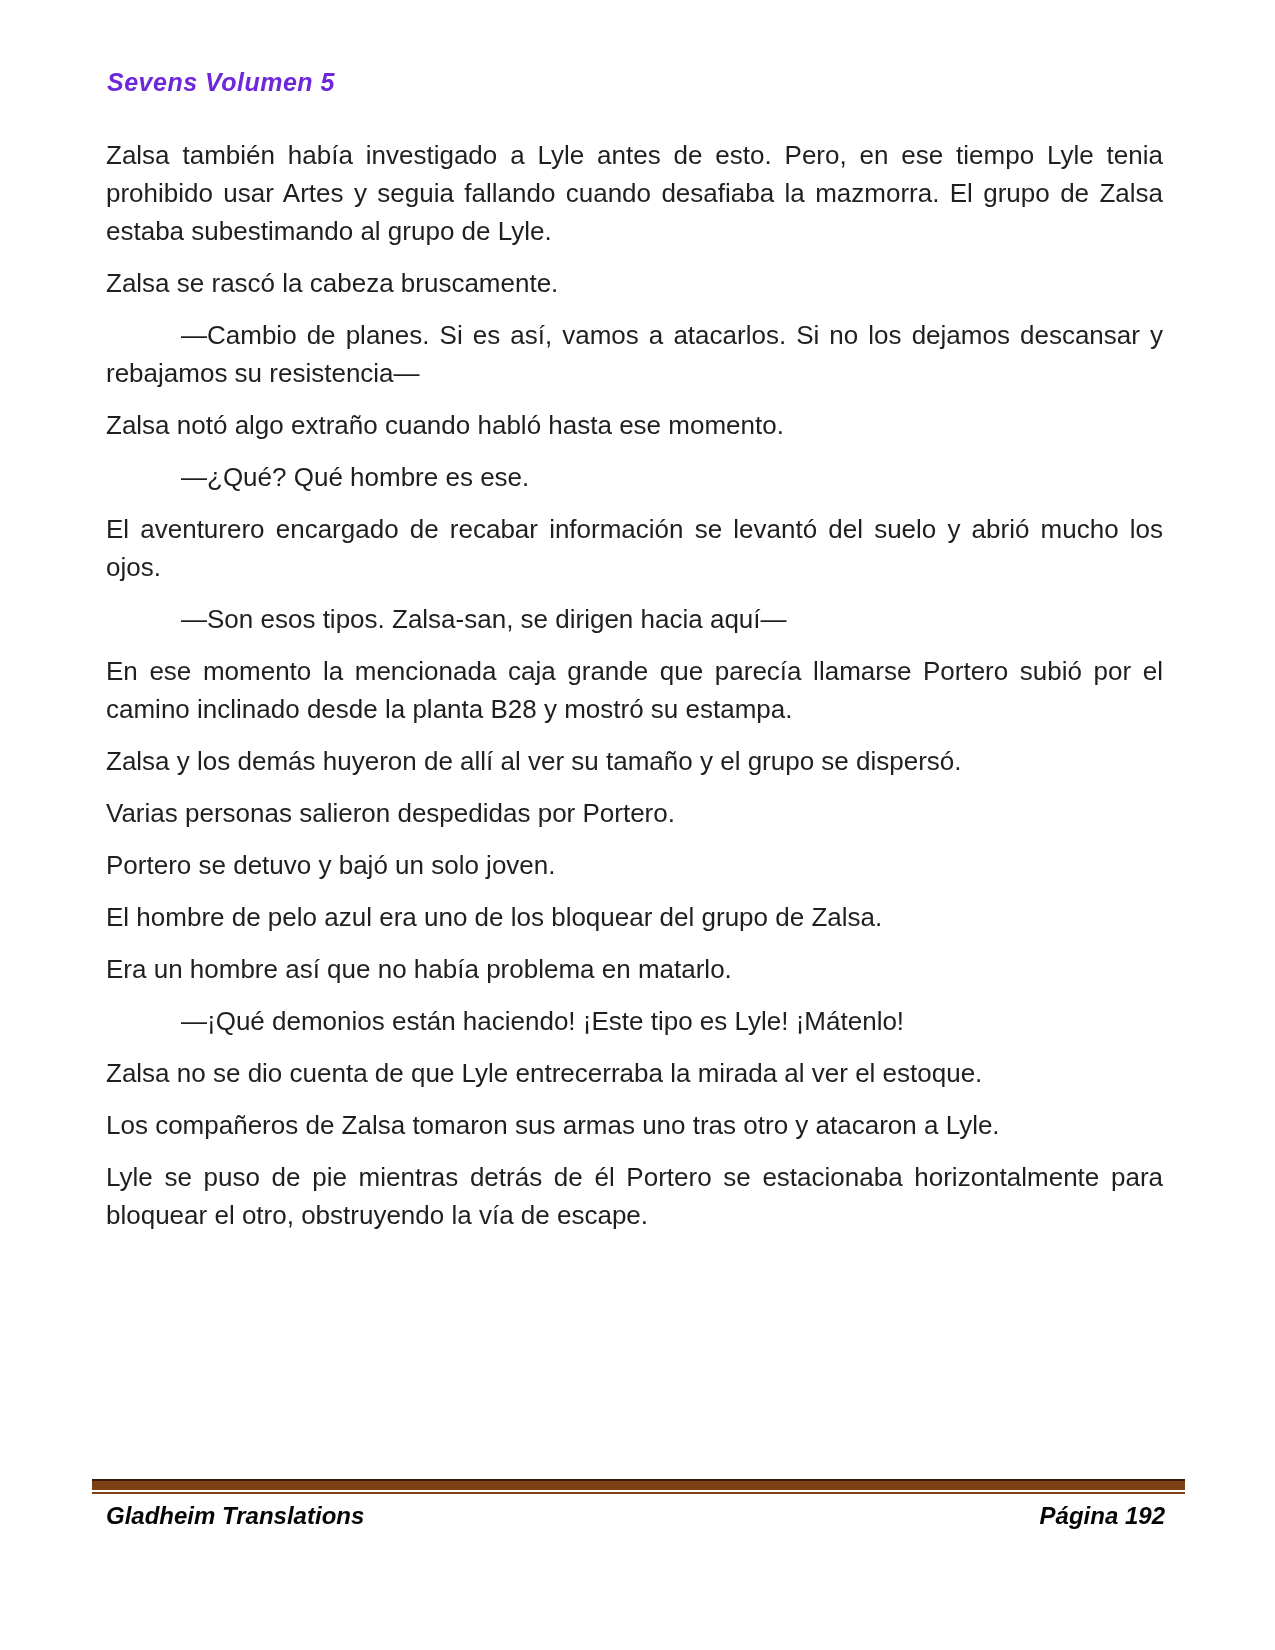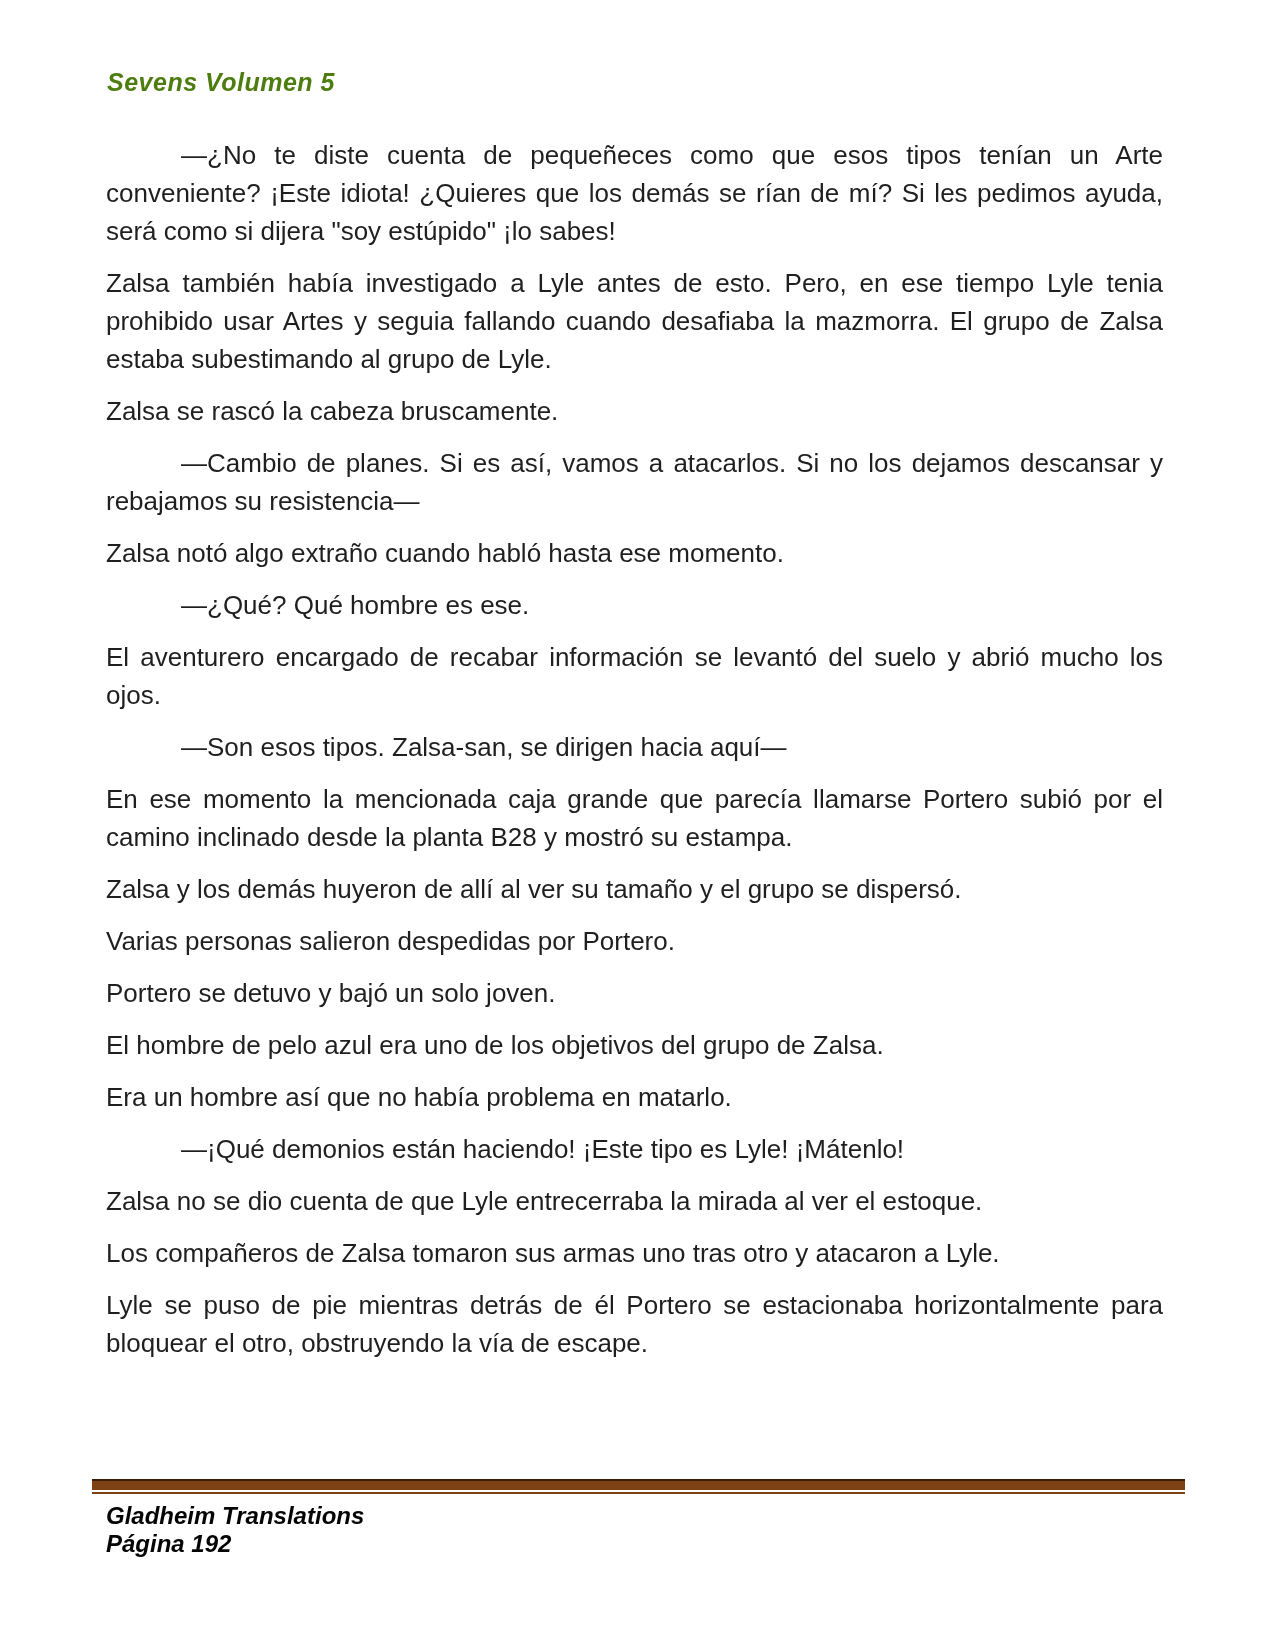--- a/index.html
+++ b/index.html
@@ -14,21 +14,21 @@
     box-sizing: border-box;
   }
   .doc-header {
     position: absolute;
     left: 107px;
     top: 68px;
     font-size: 25px;
     font-weight: bold;
     font-style: italic;
     letter-spacing: 0.5px;
-    color: #4d7c0f;
+    color: #6d28d9;
     white-space: nowrap;
   }
   .doc-body {
     position: absolute;
     left: 106px;
     top: 136px;
     width: 1057px;
     color: var(--text, #1f1f1f);
     font-size: 26px;
     line-height: 38px;
@@ -55,33 +55,31 @@
   .footer-row {
     display: flex;
     justify-content: space-between;
     align-items: baseline;
     margin-top: 8px;
     padding: 0 20px 0 14px;
     font-size: 24px;
     font-weight: bold;
     font-style: italic;
     color: #050505;
-    flex-direction: column;
   }
 </style>
 </head>
 <body>
 
 <div class="page">
 
   <div class="doc-header">Sevens Volumen 5</div>
 
   <div class="doc-body">
 
-      <p class="para indented">—¿No te diste cuenta de pequeñeces como que esos tipos tenían un Arte conveniente? ¡Este idiota! ¿Quieres que los demás se rían de mí? Si les pedimos ayuda, será como si dijera "soy estúpido" ¡lo sabes!</p>
 
       <p class="para">Zalsa también había investigado a Lyle antes de esto. Pero, en ese tiempo Lyle tenia prohibido usar Artes y seguia fallando cuando desafiaba la mazmorra. El grupo de Zalsa estaba subestimando al grupo de Lyle.</p>
 
       <p class="para">Zalsa se rascó la cabeza bruscamente.</p>
 
       <p class="para indented">—Cambio de planes. Si es así, vamos a atacarlos. Si no los dejamos descansar y rebajamos su resistencia—</p>
 
       <p class="para">Zalsa notó algo extraño cuando habló hasta ese momento.</p>
 
       <p class="para indented">—¿Qué? Qué hombre es ese.</p>
@@ -91,21 +89,21 @@
       <p class="para indented">—Son esos tipos. Zalsa-san, se dirigen hacia aquí—</p>
 
       <p class="para">En ese momento la mencionada caja grande que parecía llamarse Portero subió por el camino inclinado desde la planta B28 y mostró su estampa.</p>
 
       <p class="para">Zalsa y los demás huyeron de allí al ver su tamaño y el grupo se dispersó.</p>
 
       <p class="para">Varias personas salieron despedidas por Portero.</p>
 
       <p class="para">Portero se detuvo y bajó un solo joven.</p>
 
-      <p class="para">El hombre de pelo azul era uno de los objetivos del grupo de Zalsa.</p>
+      <p class="para">El hombre de pelo azul era uno de los bloquear del grupo de Zalsa.</p>
 
       <p class="para">Era un hombre así que no había problema en matarlo.</p>
 
 
       <p class="para indented">—¡Qué demonios están haciendo! ¡Este tipo es Lyle! ¡Mátenlo!</p>
 
       <p class="para">Zalsa no se dio cuenta de que Lyle entrecerraba la mirada al ver el estoque.</p>
 
       <p class="para">Los compañeros de Zalsa tomaron sus armas uno tras otro y atacaron a Lyle.</p>
 

